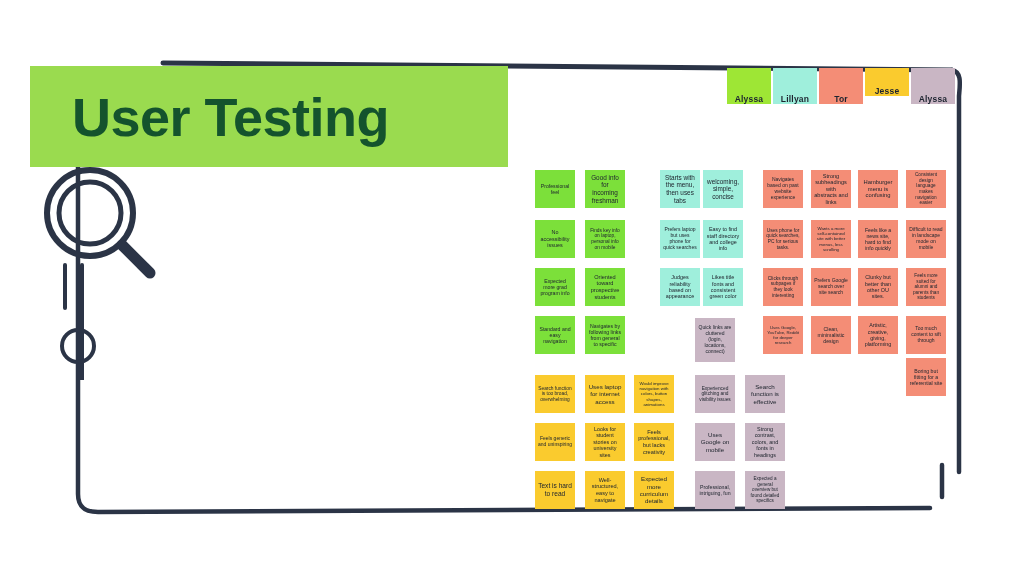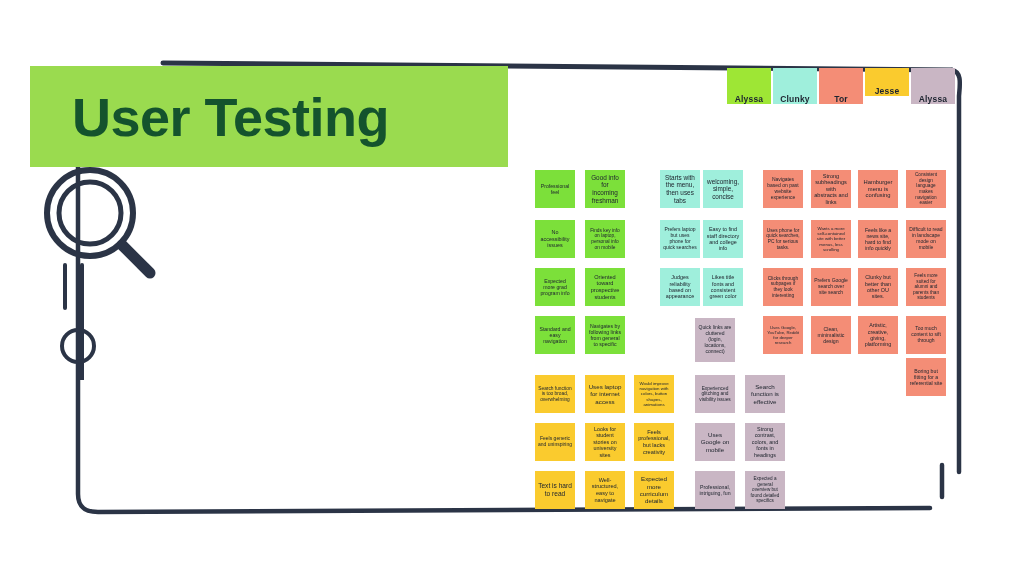--- a/index.html
+++ b/index.html
@@ -75,21 +75,21 @@
   </svg>
 
   <div class="title-highlight"></div>
   <div class="title-text">User Testing</div>
 
   <div id="tabs">
       <div class="person-tab" style="left: 727px; top: 68px; width: 44px; height: 36px; background: rgb(158, 230, 53);">
         <span>Alyssa</span>
       </div>
       <div class="person-tab" style="left: 773px; top: 68px; width: 44px; height: 36px; background: rgb(159, 239, 220);">
-        <span>Clunky</span>
+        <span>Lillyan</span>
       </div>
       <div class="person-tab" style="left: 819px; top: 68px; width: 44px; height: 36px; background: rgb(244, 141, 118);">
         <span>Tor</span>
       </div>
       <div class="person-tab" style="left: 865px; top: 68px; width: 44px; height: 28px; background: rgb(250, 203, 46);">
         <span>Jesse</span>
       </div>
       <div class="person-tab" style="left: 911px; top: 68px; width: 44px; height: 36px; background: rgb(201, 182, 196);">
         <span>Alyssa</span>
       </div>

